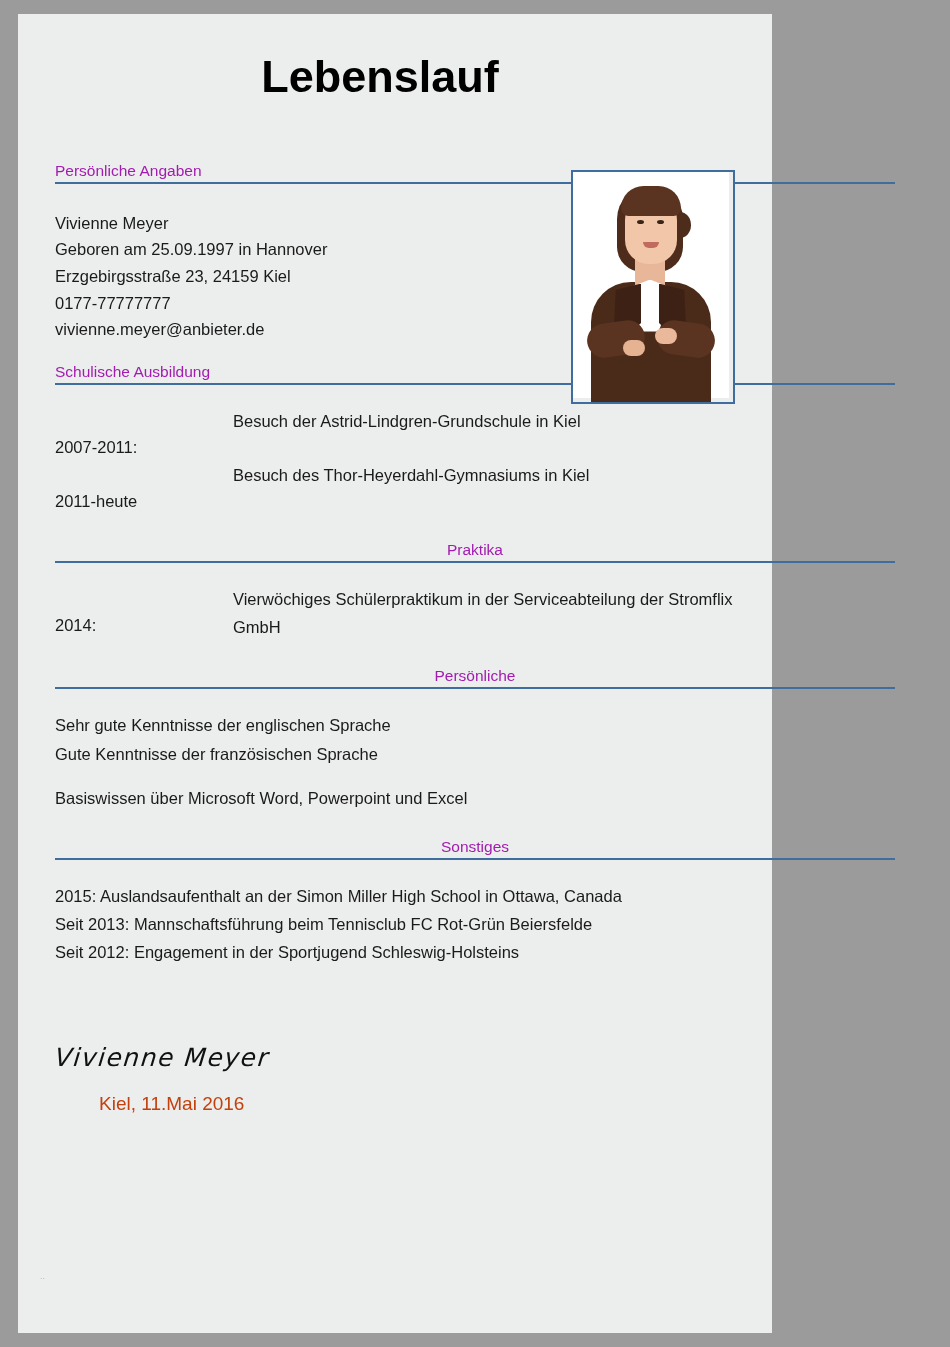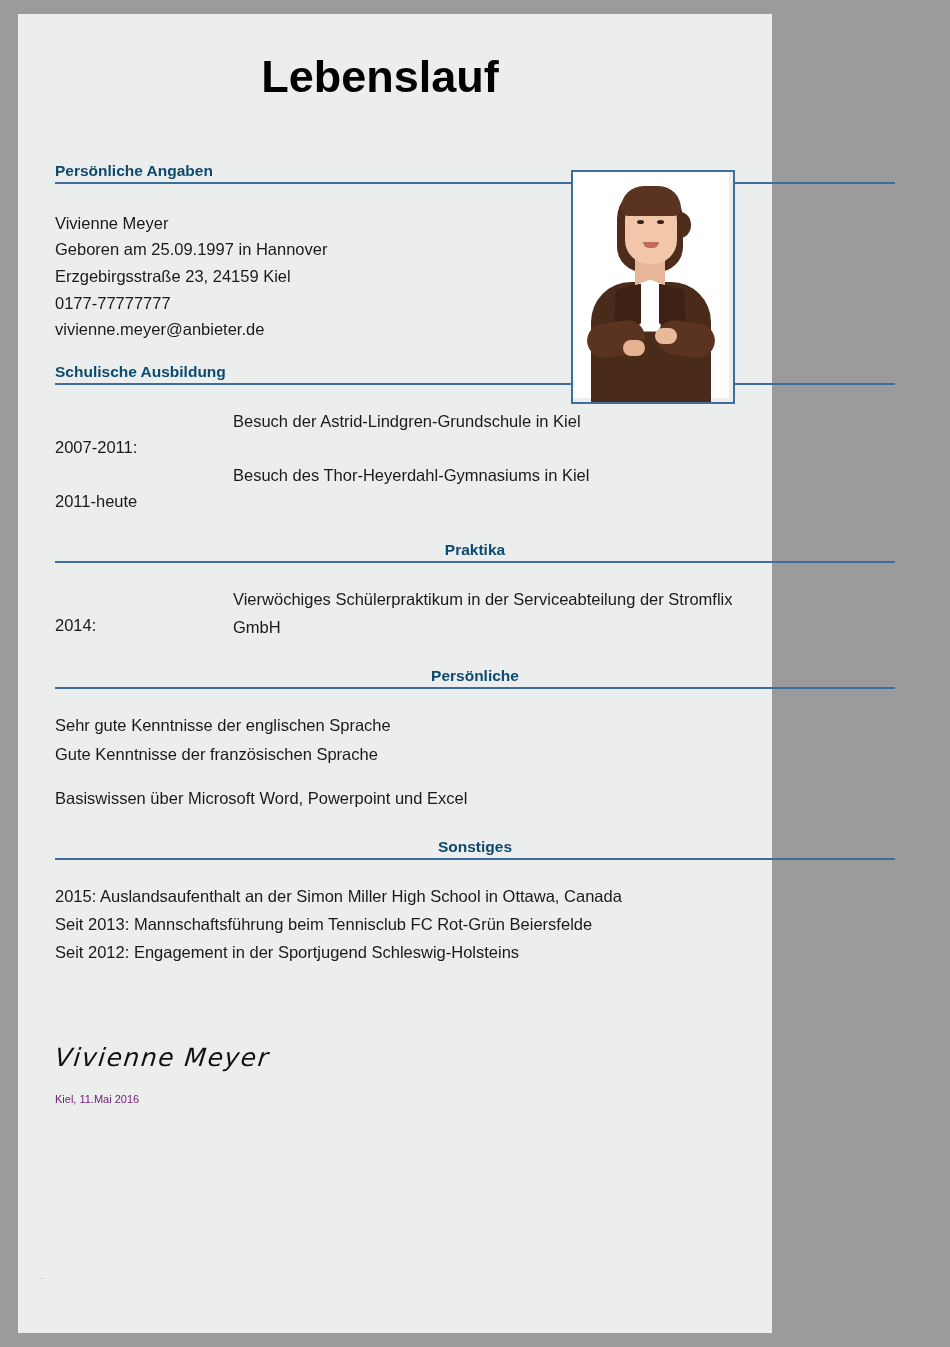--- a/index.html
+++ b/index.html
@@ -32,22 +32,22 @@
     padding-top: 38px;
     padding-right: 30px;
     line-height: 1.1;
   }
   .content {
     position: relative;
     padding: 0 37px 0 37px;
   }
   .section-head {
     font-size: 15.5px;
-    font-weight: bold;
-    color: #0c4a6e;
+    font-weight: normal;
+    color: #a21caf;
     border-bottom: 2px solid #3f6e9e;
     padding-bottom: 3px;
     line-height: 1.1;
   }
   .sec-personal {
     margin-top: 60px;
     width: 840px;
   }
   .personal-block {
     margin-top: 26px;
@@ -113,22 +113,23 @@
     font-family: "DejaVu Sans", sans-serif;
     font-size: 25px;
     font-style: italic;
     letter-spacing: 1.5px;
     color: #111;
     transform: skewX(-6deg);
     line-height: 1.1;
   }
   .sign-date {
     margin-top: 22px;
-    font-size: 11px;
-    color: #701a75;
+    font-size: 19px;
+    color: #c2410c;
+    margin-left: 44px;
   }
   .corner-mark {
     position: absolute;
     left: 22px;
     bottom: 52px;
     font-size: 9px;
     color: #b6b6b6;
   }
   
   .ph-bg { position:absolute; left:0; top:0; right:0; bottom:0; background:#ffffff; }

